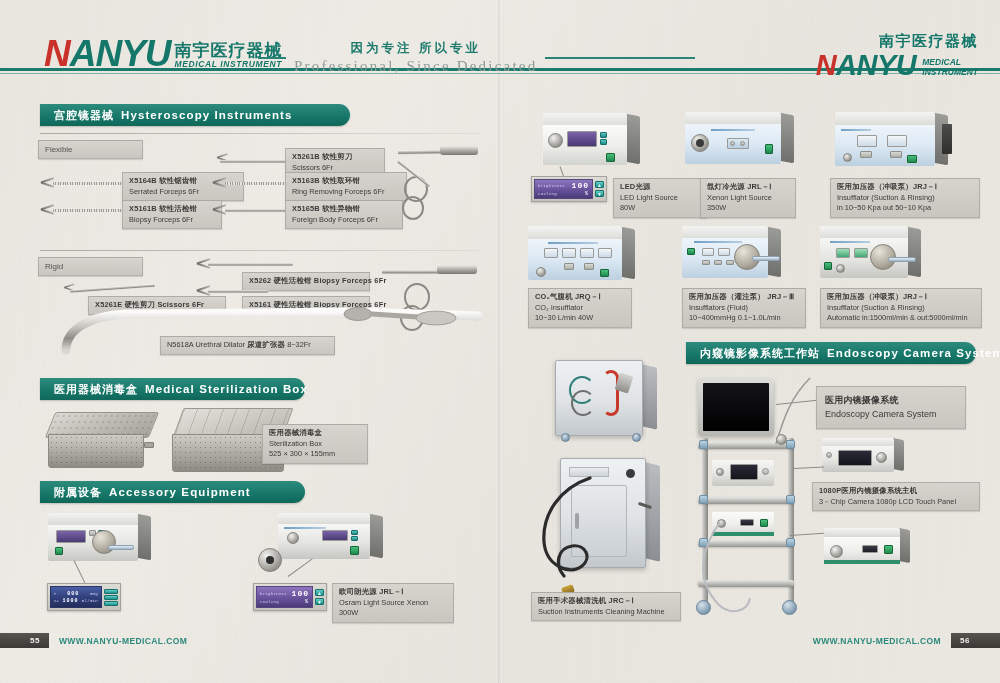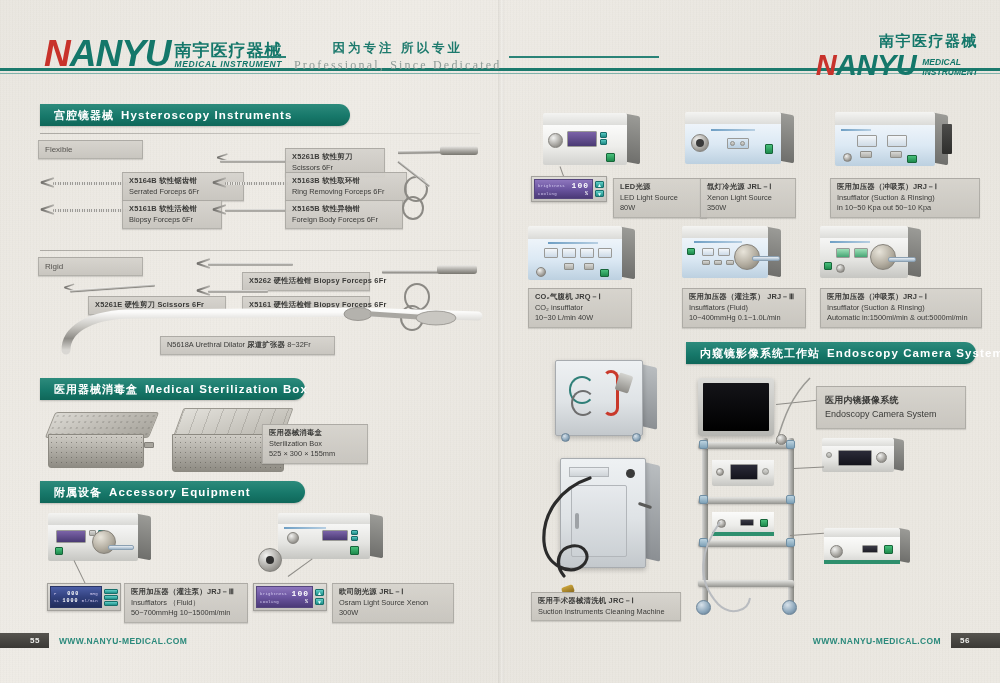--- a/index.html
+++ b/index.html
@@ -49,21 +49,21 @@
   .logo-en {
     color:#14776a; font-weight:bold; font-style:italic; font-size:8.5px;
     letter-spacing:0.6px; line-height:1.1;
   }
   .tagline-wrap {
     position:absolute; left:258px; top:40px; display:flex; align-items:center; gap:8px;
   }
   .tag-dash { width:28px; height:2px; background:#2a8377; }
   .tag-dash.long { width:150px; }
   .tagline-cn { color:#1d7a6d; font-size:12.5px; font-weight:bold; letter-spacing:3px; }
-  .tagline-en { color:#8c9a96; font-size:12px; letter-spacing:2.2px; font-family:"Liberation Serif", serif; }
+  .tagline-en { color:#8c9a96; font-size:15px; letter-spacing:2.2px; font-family:"Liberation Serif", serif; }
   .tag-col { display:flex; flex-direction:column; align-items:center; gap:1px; }
 
   .logo-right { position:absolute; right:22px; top:32px; text-align:right; }
   .lr-cn { color:#14776a; font-weight:bold; font-size:15px; letter-spacing:1.5px; }
   .lr-row { display:flex; align-items:flex-end; justify-content:flex-end; gap:6px; }
   .lr-nanyu { font-weight:bold; font-style:italic; font-size:29px; letter-spacing:-0.5px; line-height:1; }
   .lr-nanyu .c1 { color:#c8322b; }
   .lr-nanyu .c2 { color:#14776a; }
   .lr-en { color:#14776a; font-weight:bold; font-style:italic; font-size:8.5px; line-height:1.15; text-align:left; padding-bottom:2px; }
 
@@ -506,25 +506,20 @@
         <span class="lcd-val sm">1000</span>
         <span class="lcd-lab">ml/min</span>
       </div>
     </div>
     <div class="lcd-btns-3">
       <div class="lcd-btn-sm"></div>
       <div class="lcd-btn-sm"></div>
       <div class="lcd-btn-sm"></div>
     </div>
   </div>
-  <div class="lbl" style="left:124px; top:583px; width:124px;">
-    <div class="cn">医用加压器（灌注泵）JRJ－Ⅲ</div>
-    <div>Insufflators （Fluid）</div>
-    <div>50~700mmHg  10~1500ml/min</div>
-  </div>
 
   <div class="device" style="left:278px; top:513px; width:92px; height:46px;">
     <div class="dev-side"></div>
     <div class="dev-top"></div>
     <div class="dev-face face-grey">
       <div class="dev-strip" style="left:6px; top:3px; width:42px;"></div>
       <div class="dev-screen violet" style="left:44px; top:6px; width:26px; height:11px;"></div>
       <div class="dev-btn teal" style="left:73px; top:6px; width:7px; height:5px;"></div>
       <div class="dev-btn teal" style="left:73px; top:12px; width:7px; height:5px;"></div>
       <div class="dev-btn green" style="left:72px; top:22px; width:9px; height:9px;"></div>
@@ -753,20 +748,24 @@
   <div class="device" style="left:822px; top:438px; width:72px; height:34px;">
     <div class="dev-side" style="right:-10px; width:11px;"></div>
     <div class="dev-top"></div>
     <div class="dev-face face-grey">
       <div class="dev-screen" style="left:16px; top:4px; width:34px; height:16px;"></div>
       <div class="dev-knob" style="left:54px; top:6px; width:11px; height:11px;"></div>
       <div class="dev-btn" style="left:4px; top:6px; width:6px; height:6px; border-radius:50%;"></div>
     </div>
   </div>
   <div class="leader" style="left:794px; top:468px; width:30px; transform:rotate(-3deg);"></div>
+  <div class="lbl" style="left:812px; top:482px; width:168px;">
+    <div class="cn">1080P医用内镜摄像系统主机</div>
+    <div>3－Chip Camera 1080p LCD Touch Panel</div>
+  </div>
 
   <div class="device" style="left:824px; top:528px; width:76px; height:36px;">
     <div class="dev-side" style="right:-10px; width:11px;"></div>
     <div class="dev-top"></div>
     <div class="dev-face face-white">
       <div class="dev-knob" style="left:6px; top:8px; width:13px; height:13px;"></div>
       <div class="dev-screen" style="left:38px; top:8px; width:16px; height:8px; background:linear-gradient(180deg,#3a3a46,#1d1d26);"></div>
       <div class="dev-btn green" style="left:60px; top:8px; width:9px; height:9px;"></div>
       <div style="position:absolute; left:0; bottom:0; width:100%; height:4px; background:#2f8f6d;"></div>
     </div>

